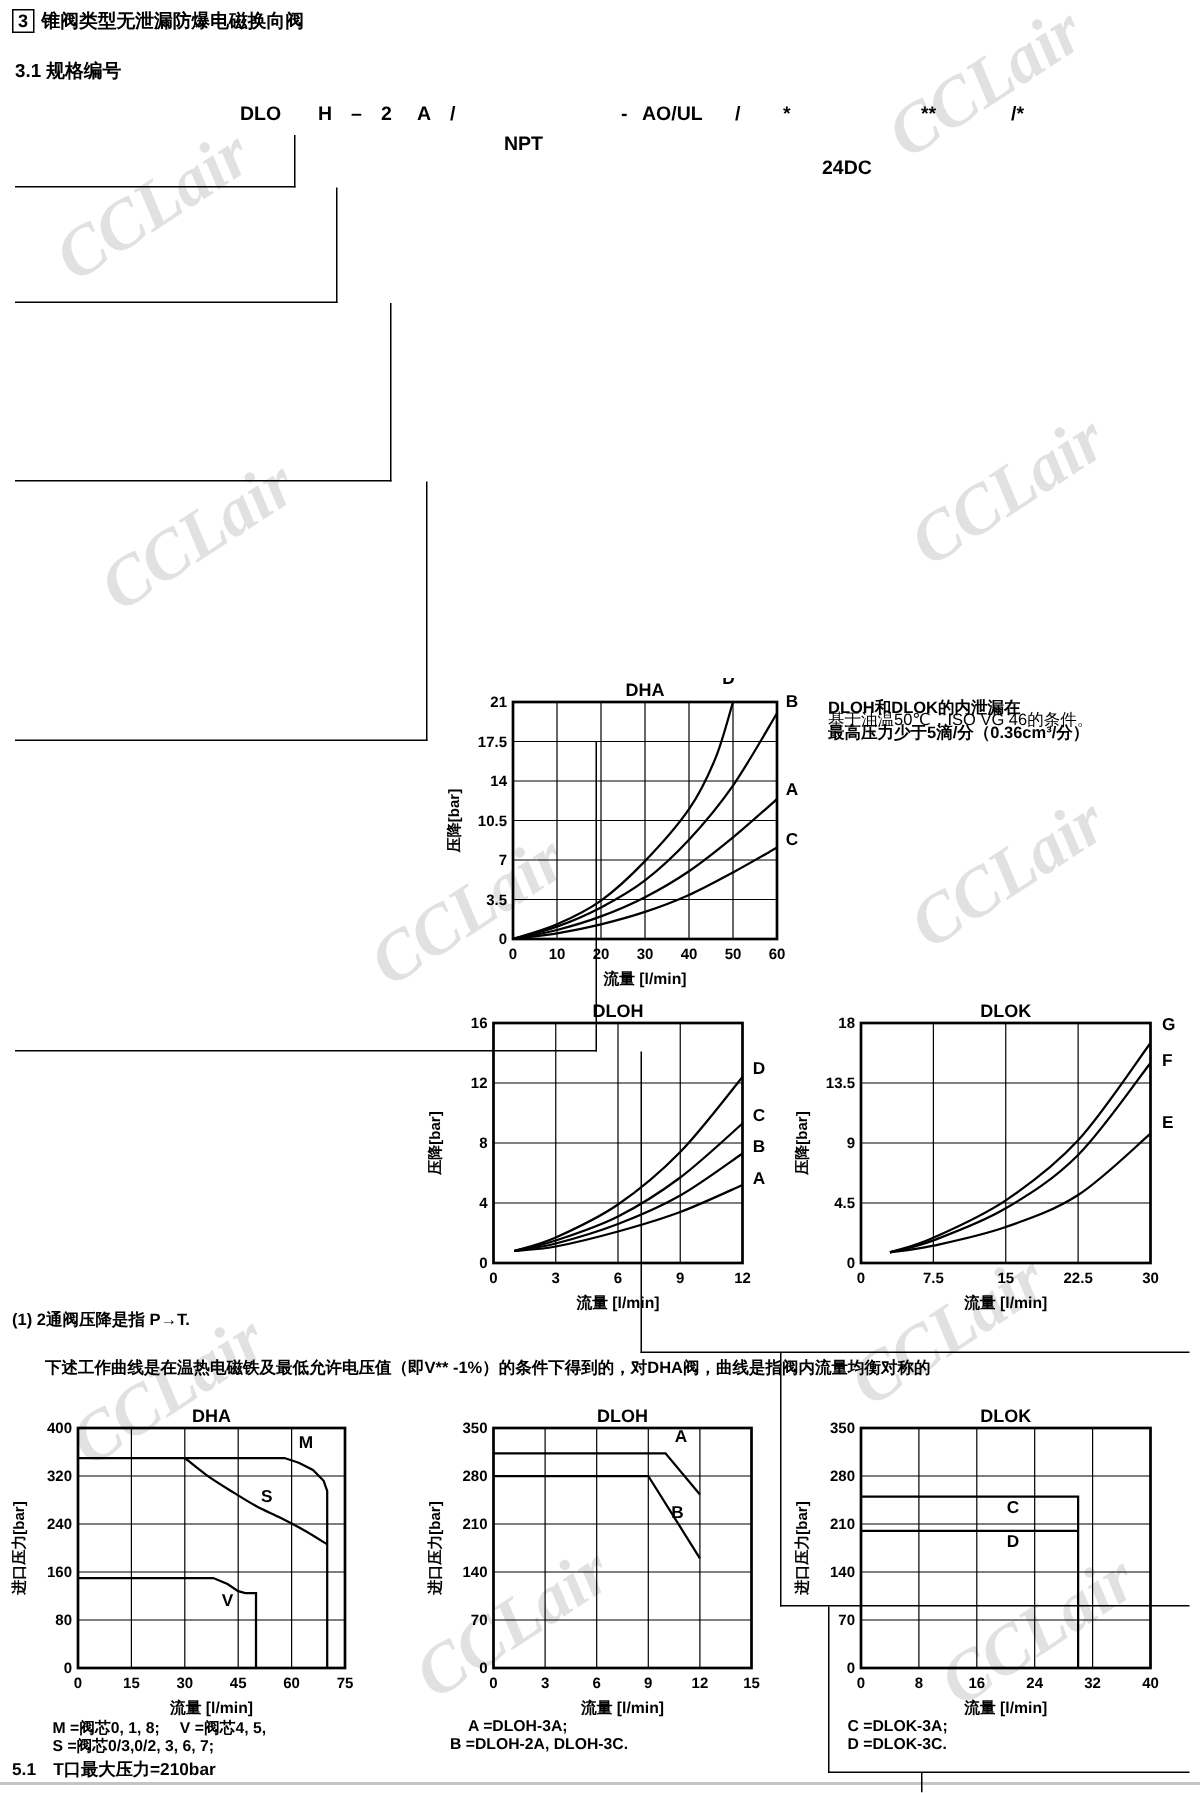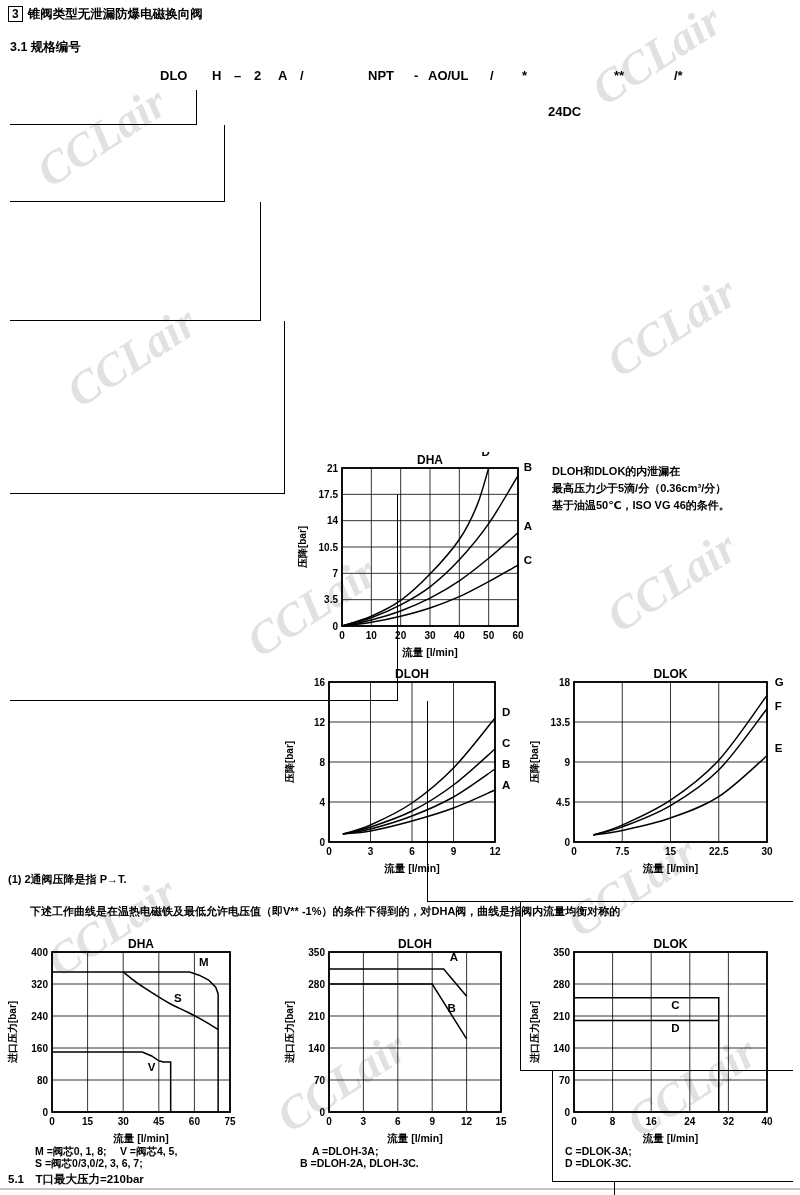--- a/index.html
+++ b/index.html
@@ -41,21 +41,21 @@
   </div>
   <div class="abs h z" style="left:10px;top:22px;">3.1 规格编号</div>
 
   <div class="z">
     <span class="tok" style="left:160px;">DLO</span>
     <span class="tok" style="left:212px;">H</span>
     <span class="tok" style="left:234px;">–</span>
     <span class="tok" style="left:254px;">2</span>
     <span class="tok" style="left:278px;">A</span>
     <span class="tok" style="left:300px;">/</span>
-    <span class="tok" style="left:368px;">NPT</span>
+    <span class="tok" style="left:336px;margin-top:20px;">NPT</span>
     <span class="tok" style="left:414px;">-</span>
     <span class="tok" style="left:428px;">AO/UL</span>
     <span class="tok" style="left:490px;">/</span>
     <span class="tok" style="left:522px;">*</span>
     <span class="tok" style="left:548px;margin-top:36px;">24DC</span>
     <span class="tok" style="left:614px;">**</span>
     <span class="tok" style="left:674px;">/*</span>
   </div>
 
   <div class="lbox z" style="left:10px;top:56px;width:186px;height:34px;"></div>
@@ -107,21 +107,21 @@
         <text x="42" y="72.16666666666667" text-anchor="end" font-size="10" font-weight="bold">14</text>
         <text x="42" y="45.833333333333314" text-anchor="end" font-size="10" font-weight="bold">17.5</text>
         <text x="42" y="19.5" text-anchor="end" font-size="10" font-weight="bold">21</text>
         <text x="134" y="12" text-anchor="middle" font-size="12" font-weight="bold">DHA</text>
         <text x="134" y="204" text-anchor="middle" font-size="10.5" font-weight="bold">流量 [l/min]</text>
         <text x="10" y="95" text-anchor="middle" font-size="10" font-weight="bold" transform="rotate(-90 10 95)">压降[bar]</text>
       </svg></div>
 
   <div class="note z" style="left:552px;top:464px;font-weight:bold;">DLOH和DLOK的内泄漏在</div>
   <div class="note z" style="left:552px;top:481px;font-weight:bold;">最高压力少于5滴/分（0.36cm³/分）</div>
-  <div class="note z" style="left:552px;top:498px;font-weight:bold;">基于油温50℃，ISO VG 46的条件。</div>
+  <div class="note z" style="left:552px;top:472px;">基于油温50℃，ISO VG 46的条件。</div>
 
   <div class="note z" style="left:8px;top:872px;font-weight:bold;">(1) 2通阀压降是指 P→T.</div>
 
   <div class="chart z" id="c1" style="left:283px;top:666px;"><svg width="240" height="212" font-family="inherit">
         <line x1="46" y1="16" x2="46" y2="176" stroke="#000" stroke-width="0.8"></line>
         <line x1="87.5" y1="16" x2="87.5" y2="176" stroke="#000" stroke-width="0.8"></line>
         <line x1="129" y1="16" x2="129" y2="176" stroke="#000" stroke-width="0.8"></line>
         <line x1="170.5" y1="16" x2="170.5" y2="176" stroke="#000" stroke-width="0.8"></line>
         <line x1="212" y1="16" x2="212" y2="176" stroke="#000" stroke-width="0.8"></line>
         <line x1="46" y1="176" x2="212" y2="176" stroke="#000" stroke-width="0.8"></line>

